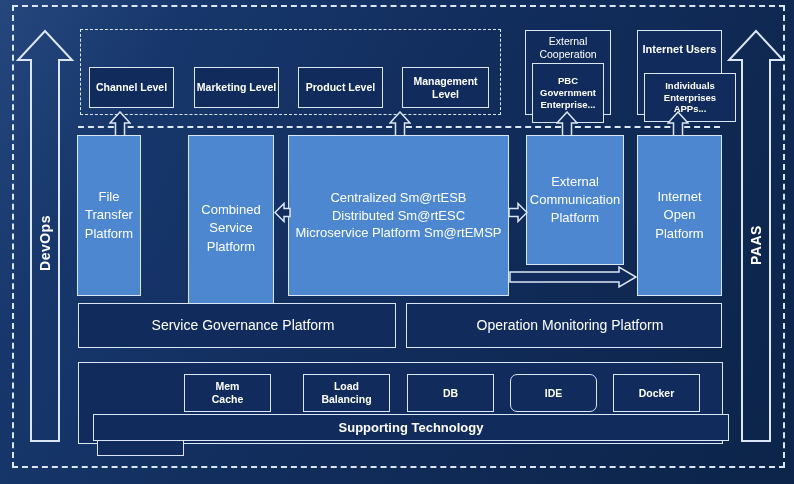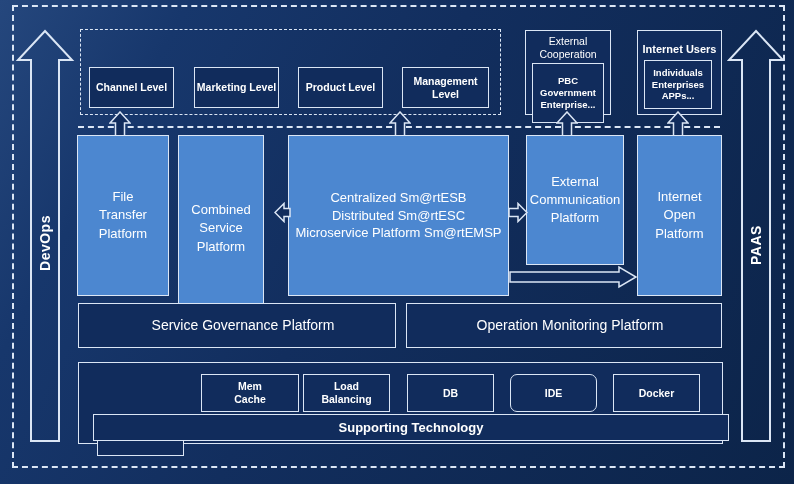--- a/index.html
+++ b/index.html
@@ -84,21 +84,21 @@
     <span class="group-title" style="font-size:10.5px;">External
 Cooperation</span>
     <div class="abs darkbox inner-member" style="left:6px;top:32px;width:72px;height:60px;">
       <span>PBC Government
 Enterprise...</span>
     </div>
   </div>
 
   <div class="abs" style="left:637px;top:30px;width:85px;height:85px;background:var(--box-dark);border:1.5px solid var(--line);padding-top:12px;">
     <span class="group-title" style="font-size:11px;font-weight:700;">Internet Users</span>
-    <div class="abs darkbox inner-member" style="left:6px;top:29px;width:68px;height:49px;">
+    <div class="abs darkbox inner-member" style="left:6px;top:42px;width:92px;height:49px;">
       <span>Individuals
 Enterprises
 APPs...</span>
     </div>
   </div>
 
   <div class="abs hr-dashed" style="left:78px;top:126px;width:642px;"></div>
 
   <svg class="abs" style="left:109px;top:111px;" width="22" height="30">
     <polygon class="arrow-filled" stroke-width="1.5" points="11,1 21,12 15.5,12 15.5,29 6.5,29 6.5,12 1,12"></polygon>
@@ -106,26 +106,26 @@
   <svg class="abs" style="left:389px;top:111px;" width="22" height="30">
     <polygon class="arrow-filled" stroke-width="1.5" points="11,1 21,12 15.5,12 15.5,29 6.5,29 6.5,12 1,12"></polygon>
   </svg>
   <svg class="abs" style="left:556px;top:111px;" width="22" height="30">
     <polygon class="arrow-filled" stroke-width="1.5" points="11,1 21,12 15.5,12 15.5,29 6.5,29 6.5,12 1,12"></polygon>
   </svg>
   <svg class="abs" style="left:667px;top:111px;" width="22" height="30">
     <polygon class="arrow-filled" stroke-width="1.5" points="11,1 21,12 15.5,12 15.5,29 6.5,29 6.5,12 1,12"></polygon>
   </svg>
 
-  <div class="abs bluebox" style="left:77px;top:135px;width:92px;height:161px;">
+  <div class="abs bluebox" style="left:77px;top:135px;width:64px;height:161px;">
     <span>File
 Transfer
 Platform</span>
   </div>
-  <div class="abs bluebox" style="left:178px;top:135px;width:86px;height:187px;align-items:center;">
+  <div class="abs bluebox" style="left:188px;top:135px;width:86px;height:187px;align-items:center;">
     <span>Combined
 Service
 Platform</span>
   </div>
   <div class="abs bluebox" style="left:288px;top:135px;width:221px;height:161px;line-height:1.35;">
     <span>Centralized Sm@rtESB
 Distributed Sm@rtESC
 Microservice Platform Sm@rtEMSP</span>
   </div>
   <div class="abs bluebox" style="left:526px;top:135px;width:98px;height:130px;">
@@ -156,21 +156,21 @@
   </div>
   <div class="abs darkbox gov" style="left:406px;top:303px;width:316px;height:45px;">
     <span>Operation Monitoring Platform</span>
   </div>
 
   <div class="abs" style="left:78px;top:362px;width:645px;height:82px;background:var(--box-dark);border:1.5px solid var(--line);"></div>
 
   <div class="abs darkbox tech" style="left:97px;top:374px;width:87px;height:38px;margin-top:44px;">
     <span>MOM</span>
   </div>
-  <div class="abs darkbox tech" style="left:201px;top:374px;width:98px;height:38px;">
+  <div class="abs darkbox tech" style="left:184px;top:374px;width:87px;height:38px;">
     <span>Mem
 Cache</span>
   </div>
   <div class="abs darkbox tech" style="left:303px;top:374px;width:87px;height:38px;">
     <span>Load
 Balancing</span>
   </div>
   <div class="abs darkbox tech" style="left:407px;top:374px;width:87px;height:38px;">
     <span>DB</span>
   </div>

